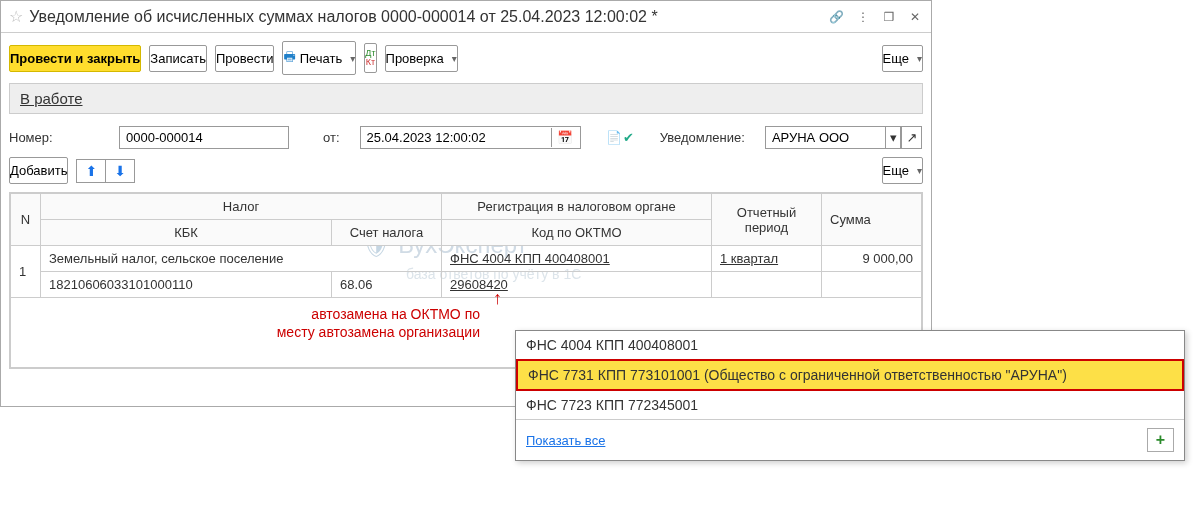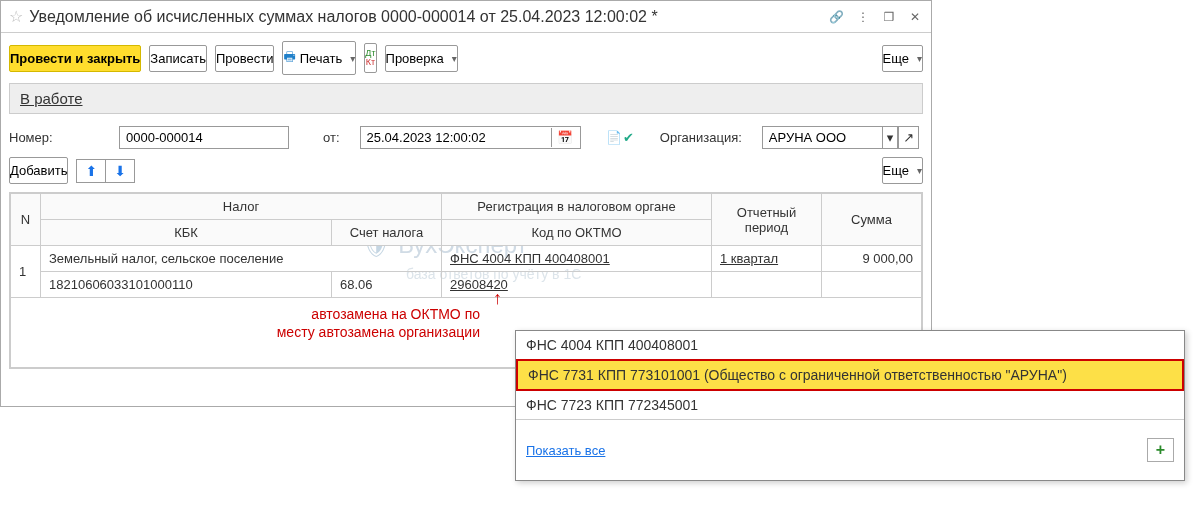--- a/index.html
+++ b/index.html
@@ -39,32 +39,32 @@
     .arrow-group .arrow-btn { border: none; border-right: 1px solid #999; }
     .arrow-group .arrow-btn:last-child { border-right: none; }
     .table-wrap { margin: 4px 8px 8px; border: 1px solid #ccc; position: relative; }
     table { width: 100%; border-collapse: collapse; }
     th, td { border: 1px solid #ccc; padding: 5px 8px; text-align: left; font-size: 13px; vertical-align: middle; }
     th { background: #fafafa; font-weight: normal; color: #333; text-align: center; }
     .col-n { width: 30px; }
     .col-account { width: 110px; }
     .col-reg { width: 270px; }
     .col-period { width: 110px; }
-    .col-sum { width: 100px; text-align: center; }
+    .col-sum { width: 100px; text-align: left; }
     td.col-sum { text-align: right; }
     .underlined { text-decoration: underline; color: #333; cursor: pointer; }
     .totals { display: flex; justify-content: flex-end; padding: 0; background: #fff; }
     .totals-cell { border: 1px solid #ccc; padding: 6px 12px; background: #f4f4f4; }
     .total-label { width: 120px; }
     .total-value { width: 120px; text-align: right; }
     .annotation { position: absolute; color: #c00; font-size: 14px; text-align: right; width: 260px; top: 112px; left: 210px; line-height: 1.3; }
     .dropdown { position: absolute; left: 515px; top: 330px; width: 670px; border: 1px solid #888; background: #fff; box-shadow: 2px 2px 6px rgba(0,0,0,0.2); z-index: 10; }
     .dd-item { padding: 6px 10px; font-size: 14px; cursor: pointer; }
     .dd-item.highlighted { background: #fde047; border: 2px solid #c00; }
-    .dd-footer { display: flex; align-items: center; justify-content: space-between; border-top: 1px solid #ccc; padding: 18px 10px; }
+    .dd-footer { display: flex; align-items: center; justify-content: space-between; border-top: 1px solid #ccc; padding: 8px 10px; }
     .dd-link { color: #1a73e8; text-decoration: underline; cursor: pointer; }
     .dd-add { border: 1px solid #aaa; background: #fff; color: #2a8a2a; font-weight: bold; padding: 2px 8px; cursor: pointer; font-size: 16px; }
     .watermark { position: absolute; left: 360px; top: 230px; font-size: 24px; color: #d0dbe5; z-index: 0; pointer-events: none; }
     .watermark .shield { color: #c5d6e3; }
     .watermark-sub { position: absolute; left: 405px; top: 265px; font-size: 14px; color: #dce4ea; pointer-events: none; }
     .arrow-up-anno { position:absolute; left: 483px; top:95px; color:#c00; font-size:18px; }
   </style>
 </head>
 <body>
 
@@ -108,21 +108,21 @@
 
   <div class="form-row">
     <span class="form-label" style="width:90px">Номер:</span>
     <input class="input input-num" value="0000-000014" style="">
     <span class="form-label" style="margin-left:14px">от:</span>
     <span class="date-wrap">
       <input class="input input-date" value="25.04.2023 12:00:02" style="">
       <span class="date-btn">📅</span>
     </span>
     <span class="check-icon" style="margin-left:6px">📄✔</span>
-    <span class="form-label" style="margin-left:6px">Организация:</span>
+    <span class="form-label" style="margin-left:6px">Уведомление:</span>
     <span class="org-wrap">
       <input class="input org-input" value="АРУНА ООО" style="">
       <span class="org-btn">▾</span>
       <span class="org-btn">↗</span>
     </span>
   </div>
 
   <div class="subrow">
     <button class="btn">Добавить</button>
     <span class="arrow-group">

